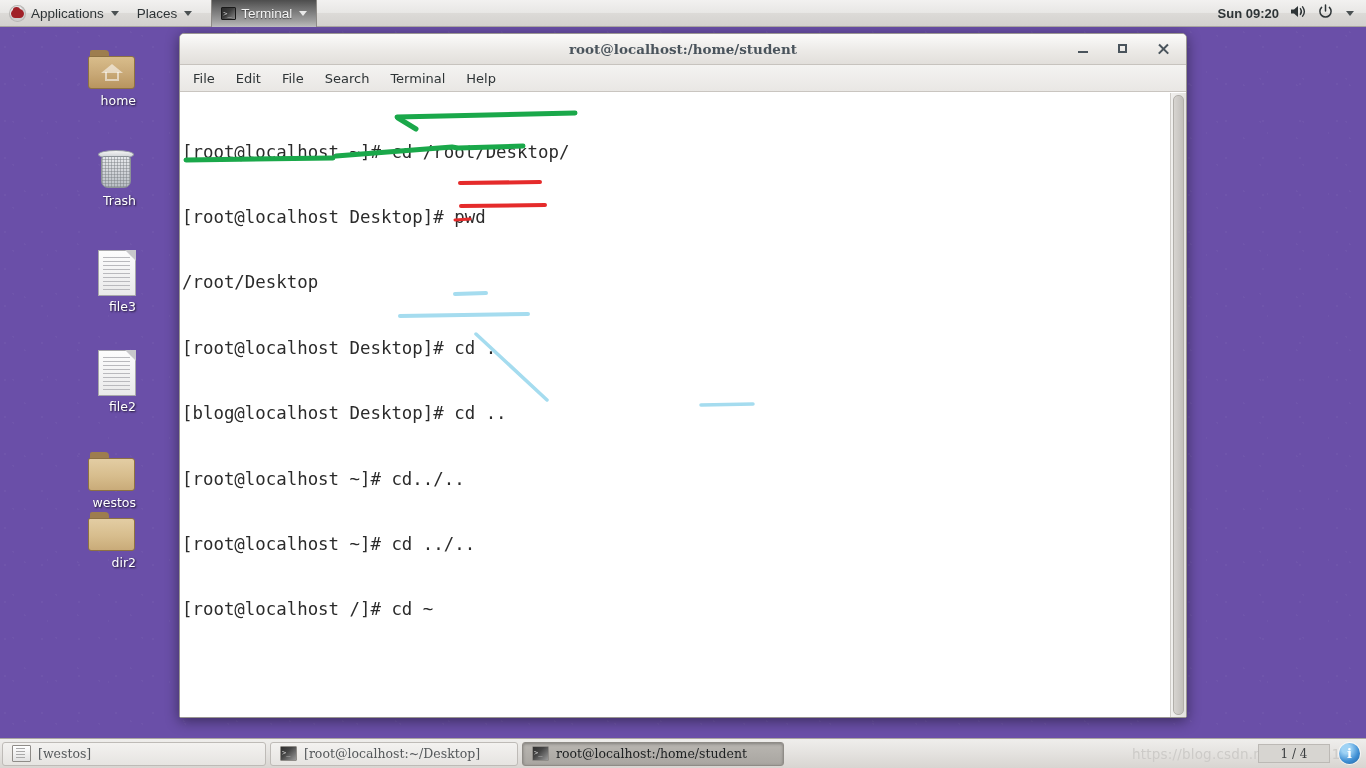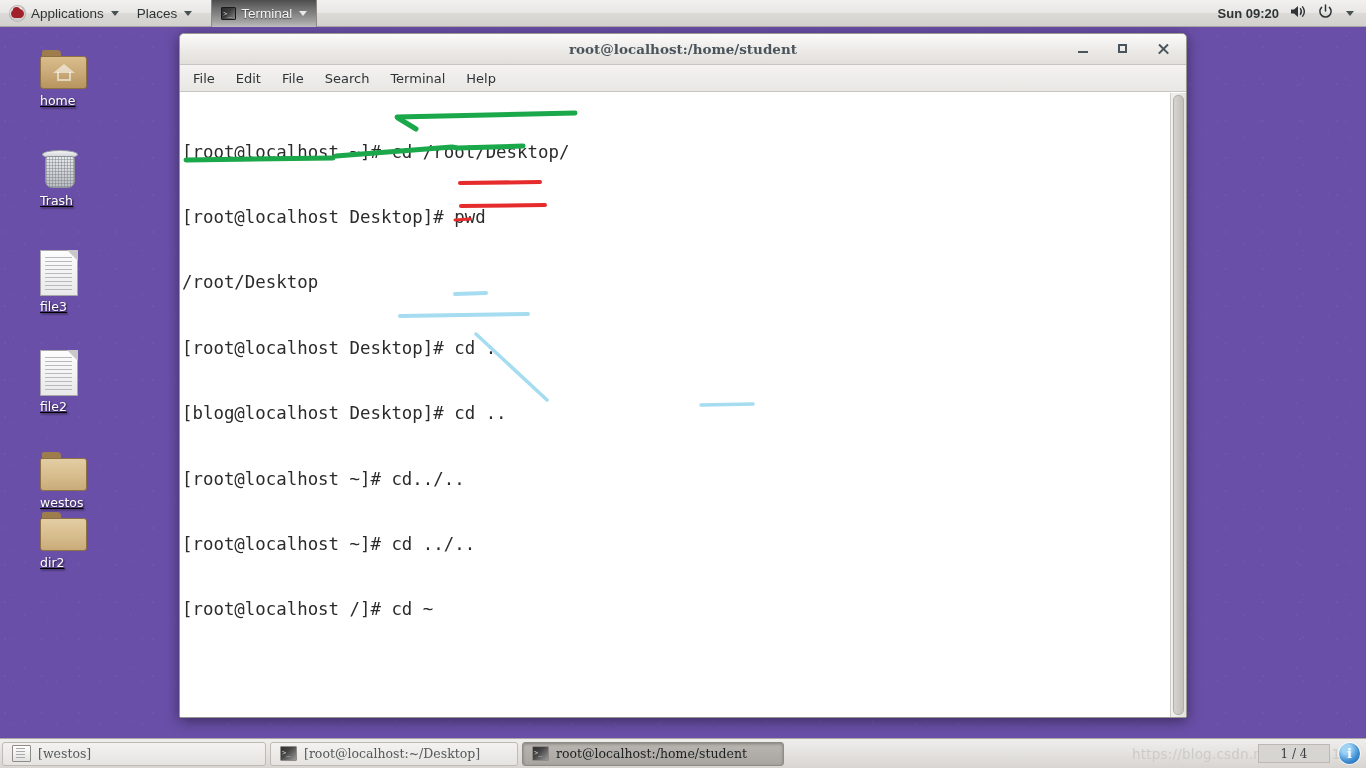--- a/index.html
+++ b/index.html
@@ -89,23 +89,22 @@
     margin-left: auto; display: flex; align-items: center;
     gap: 11px; padding-right: 12px; font-size: 13px; font-weight: bold;
     color: #2e3436;
   }
   .tray-icon { display: inline-block; }
 
   
   .desk-icon {
     position: absolute;
     width: 96px;
-    display: flex; flex-direction: column; align-items: flex-start;
+    display: flex; flex-direction: column; align-items: flex-end;
     gap: 3px;
-    text-decoration: underline;
   }
   .desk-icon .label {
     color: #fff; font-size: 12.5px;
     text-shadow: 1px 1px 2px rgba(0,0,0,.75);
     font-family: "DejaVu Sans", sans-serif;
   }
   .ico-folder {
     width: 48px; height: 40px; position: relative;
   }
   .ico-folder .tab {

